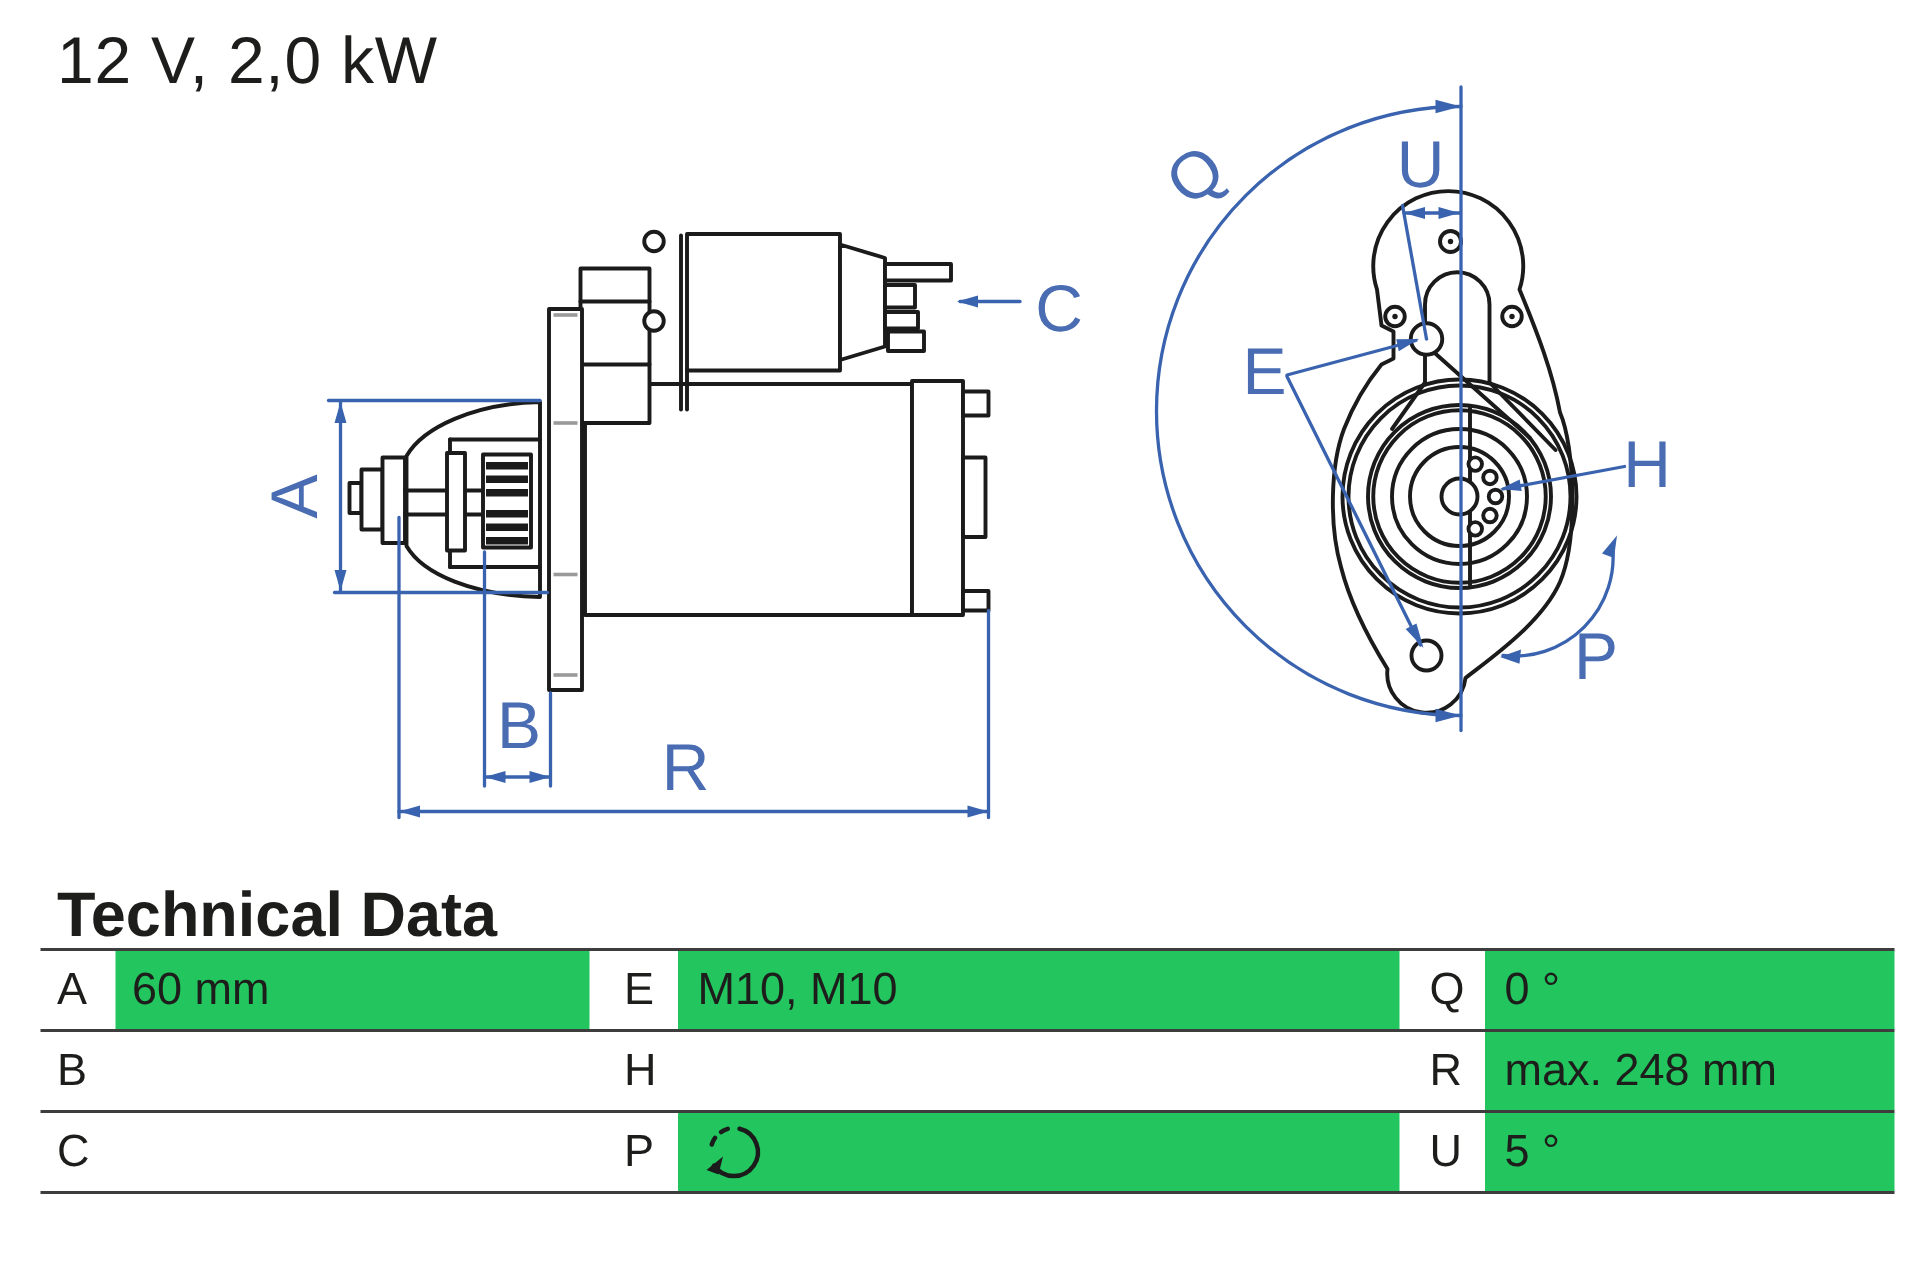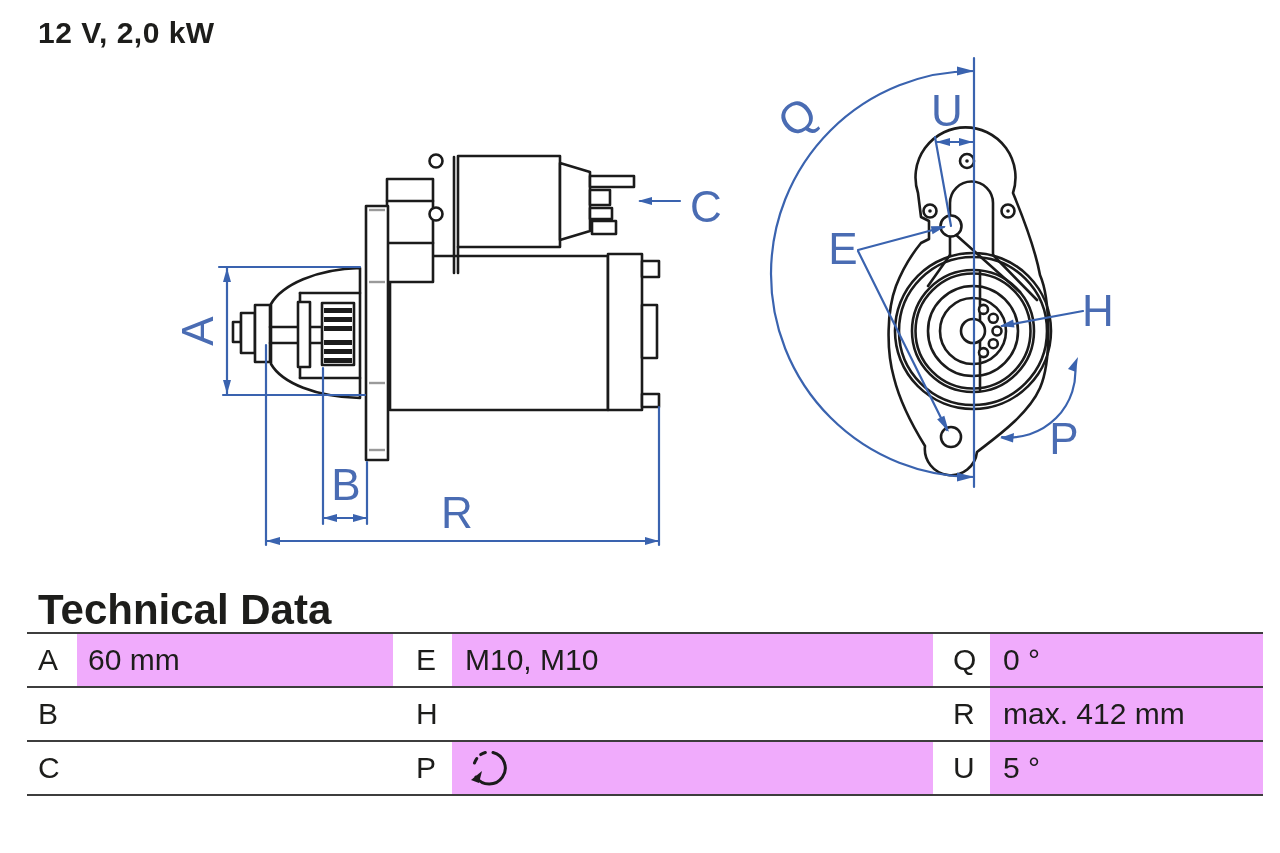--- a/index.html
+++ b/index.html
@@ -1,25 +1,25 @@
 <!DOCTYPE html>
 <html><head>
 <meta charset="utf-8">
 <style>
   html,body{margin:0;padding:0;background:#ffffff;}
   .page{position:relative;width:1280px;height:853px;background:#ffffff;overflow:hidden;
         font-family:"Liberation Sans",sans-serif;color:#1d1d1b;}
-  .title{position:absolute;left:38px;top:16px;font-size:30px;font-weight:bold;letter-spacing:0.5px;}
+  .title{position:absolute;left:38px;top:16px;font-size:44px;font-weight:normal;letter-spacing:0.5px;}
   .tech-heading{position:absolute;left:38px;top:586px;font-size:42px;font-weight:bold;}
   .diagram{position:absolute;left:0;top:0;width:1280px;height:570px;}
   .table{position:absolute;left:27px;top:632px;width:1236px;border-top:2px solid #3d3d3d;}
   .trow{position:relative;height:52px;border-bottom:2px solid #3d3d3d;}
   .cell{position:absolute;top:0;height:100%;display:flex;align-items:center;font-size:30px;}
   .key{background:#ffffff;}
-  .val{background:#f0abfc;padding-left:11px;box-sizing:border-box;}
+  .val{background:#22c55e;padding-left:11px;box-sizing:border-box;}
   .c1k{left:11px;width:39px;}
   .c1v{left:50px;width:316px;}
   .c2k{left:389px;width:36px;}
   .c2v{left:425px;width:481px;padding-left:13px;}
   .c3k{left:926px;width:37px;}
   .c3v{left:963px;width:273px;padding-left:13px;}
   .dimtext{font-family:"Liberation Sans",sans-serif;font-size:44px;fill:#4a6cb3;}
   .blk{stroke:#1b1b1b;fill:#ffffff;stroke-width:2.6;stroke-linejoin:round;stroke-linecap:round;}
   .blkline{stroke:#1b1b1b;fill:none;stroke-width:2.6;stroke-linecap:round;}
   .blu{stroke:#3a63af;fill:none;stroke-width:2.2;stroke-linecap:round;}
@@ -193,21 +193,21 @@
       <div class="cell val c1v">60 mm</div>
       <div class="cell key c2k">E</div>
       <div class="cell val c2v">M10, M10</div>
       <div class="cell key c3k">Q</div>
       <div class="cell val c3v">0 °</div>
     </div>
     <div class="trow">
       <div class="cell key c1k">B</div>
       <div class="cell key c2k">H</div>
       <div class="cell key c3k">R</div>
-      <div class="cell val c3v">max. 412 mm</div>
+      <div class="cell val c3v">max. 248 mm</div>
     </div>
     <div class="trow">
       <div class="cell key c1k">C</div>
       <div class="cell key c2k">P</div>
       <div class="cell val c2v">
         <svg width="48" height="46" viewBox="0 0 48 44">
           <path d="M 28,6.5 A 16 16 0 1 1 11,31" fill="none" stroke="#1b1b1b" stroke-width="3" stroke-linecap="round"></path>
           <path d="M 9.5,17 A 16 16 0 0 1 21,6.3" fill="none" stroke="#1b1b1b" stroke-width="3" stroke-dasharray="5,5.5" stroke-linecap="round"></path>
           <polygon points="6,34 17,25 14,37" fill="#1b1b1b"></polygon>
         </svg>

